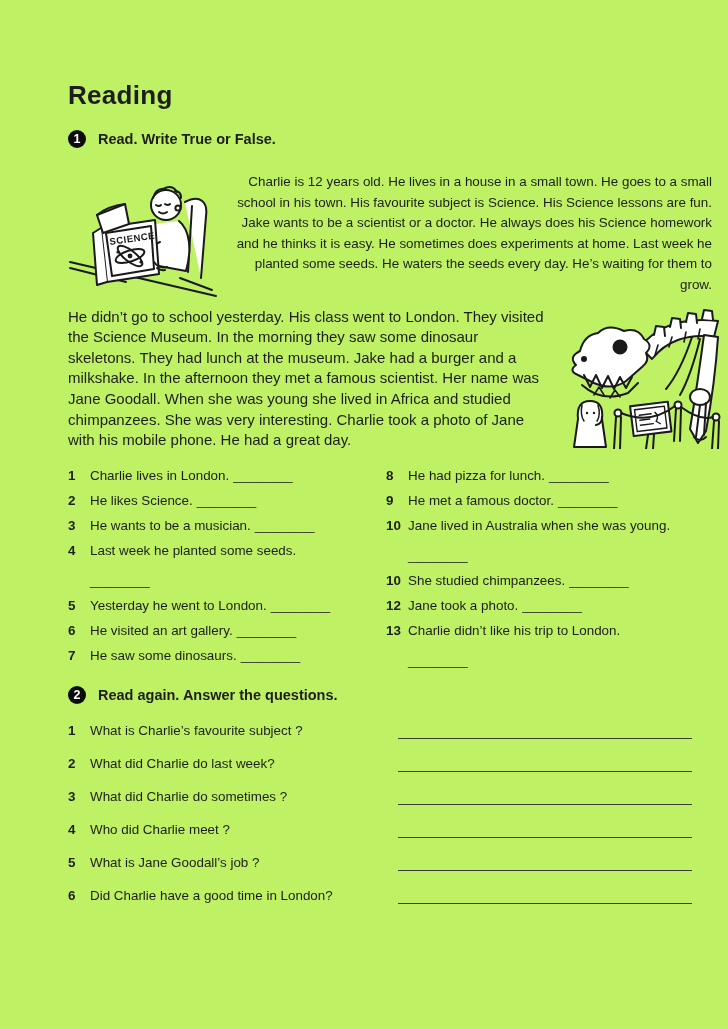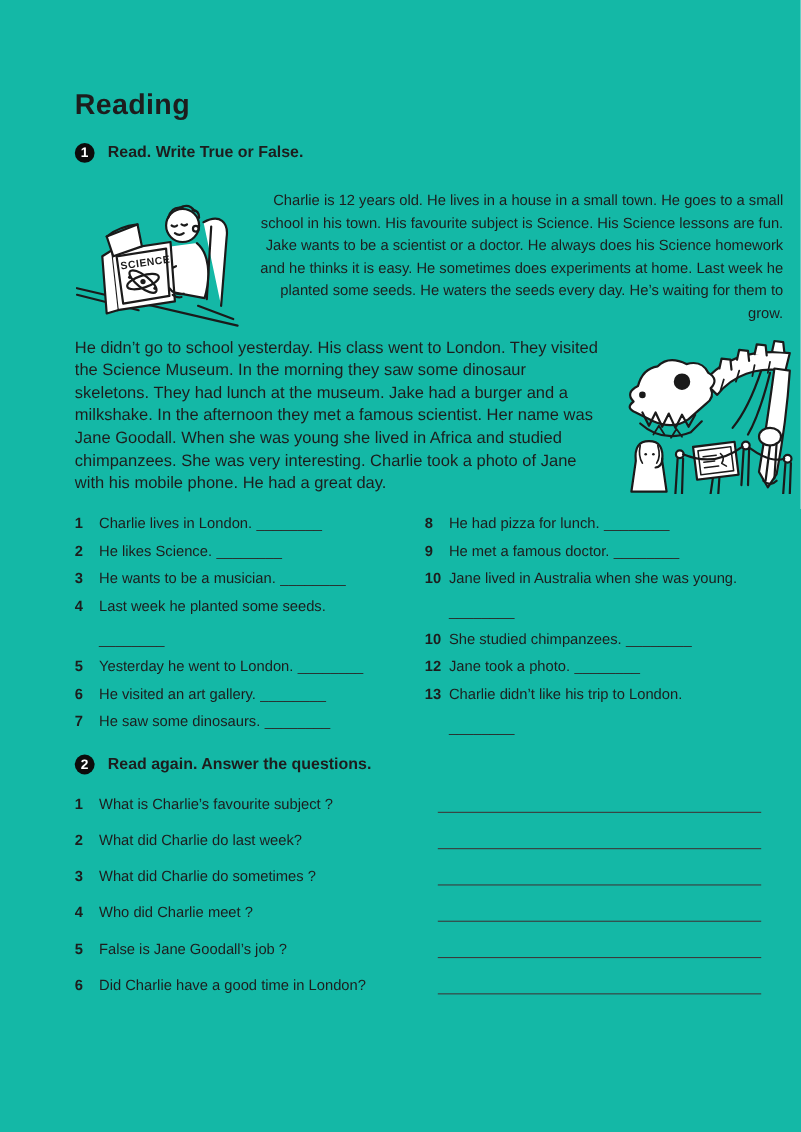--- a/index.html
+++ b/index.html
@@ -1,17 +1,17 @@
 <!DOCTYPE html>
 <html><head>
 <meta charset="utf-8">
 <style>
   html,body { margin:0; padding:0; background:#ffffff; }
   .page {
-    position:relative; width:728px; height:1029px; background:#14b8a6;
+    position:relative; width:728px; height:1029px; background:#bef264;
     font-family:"Liberation Sans", sans-serif; color:#1d1d1d; overflow:hidden;
     box-sizing:border-box; padding:80px 16px 0 68px;
   }
   h1.title { font-size:26px; line-height:30px; margin:0 0 20px 0; font-weight:bold; letter-spacing:0.3px; }
   .ex-heading { display:flex; align-items:center; gap:12px; font-size:14.5px; font-weight:bold; }
   .badge {
     flex:none; width:18px; height:18px; border-radius:50%; background:#0c0c0c; color:#fff;
     font-size:12.5px; font-weight:bold; display:flex; align-items:center; justify-content:center;
   }
   .em { }
@@ -210,21 +210,21 @@
       <span class="q-text">What did Charlie do sometimes ?</span>
       <span class="answer-line"></span>
     </div>
     <div class="q-row">
       <span class="num">4</span>
       <span class="q-text">Who did Charlie meet ?</span>
       <span class="answer-line"></span>
     </div>
     <div class="q-row">
       <span class="num">5</span>
-      <span class="q-text">False is Jane Goodall’s job ?</span>
+      <span class="q-text">What is Jane Goodall’s job ?</span>
       <span class="answer-line"></span>
     </div>
     <div class="q-row">
       <span class="num">6</span>
       <span class="q-text">Did Charlie have a good time in London?</span>
       <span class="answer-line"></span>
     </div>
   </div>
 
 </div>

